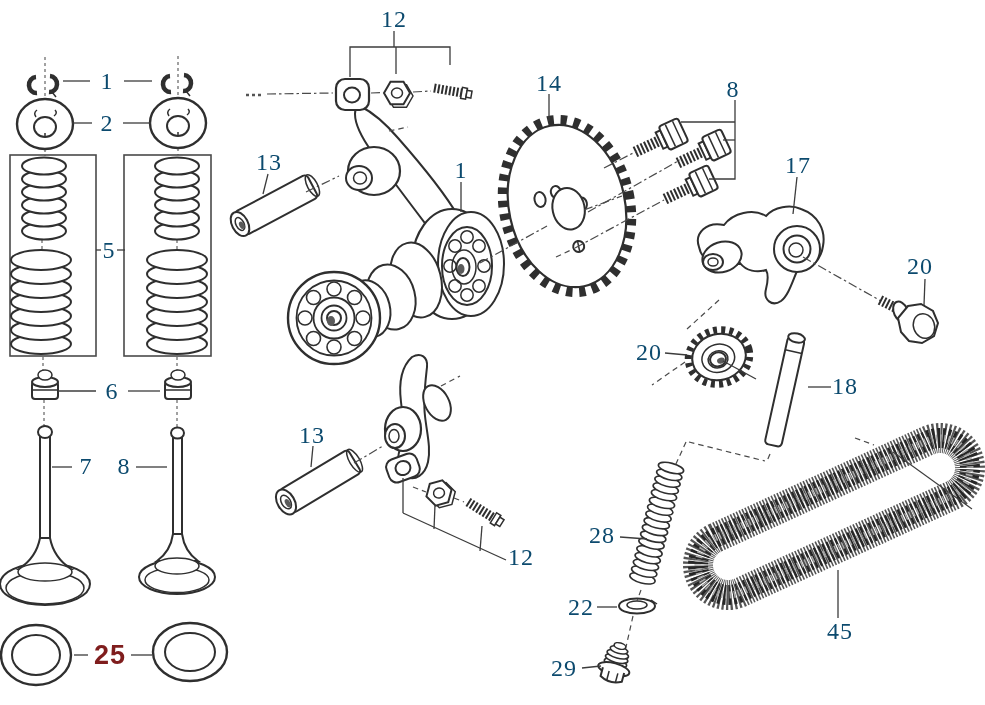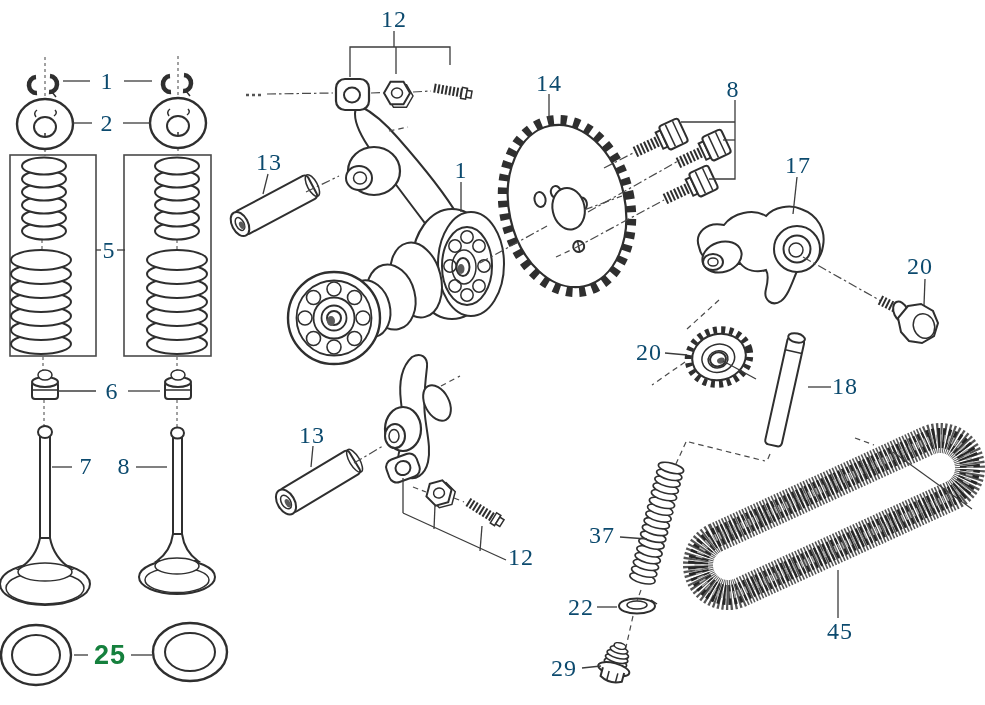--- a/index.html
+++ b/index.html
@@ -1,21 +1,21 @@
 <!DOCTYPE html>
 <html><head>
 <meta charset="utf-8">
 <style>
   html,body{margin:0;padding:0;background:#fff;}
   .stage{position:relative;width:985px;height:705px;background:#ffffff;overflow:hidden;
          font-family:"Liberation Serif",serif;}
   .stage svg{position:absolute;left:0;top:0;}
   .lb{position:absolute;transform:translate(-50%,-50%);font:400 24px "Liberation Serif",serif;
       color:#0c4a6e;letter-spacing:1px;white-space:nowrap;}
-  .lb-bold{font:700 27px "Liberation Sans",sans-serif;color:#15803d;}
+  .lb-bold{font:700 27px "Liberation Sans",sans-serif;color:#7f1d1d;}
   
   .w{fill:#fff;stroke:#2f2f2f;stroke-width:2;}
   .w1{fill:#fff;stroke:#2f2f2f;stroke-width:1.5;}
   .n{fill:none;stroke:#2f2f2f;stroke-width:2;}
   .n1{fill:none;stroke:#2f2f2f;stroke-width:1.5;}
   .ld{stroke:#3c3c3c;stroke-width:1.3;fill:none;}
   .dd{stroke:#4a4a4a;stroke-width:1.2;fill:none;stroke-dasharray:9 3 2.5 3;}
   .ds{stroke:#4a4a4a;stroke-width:1.2;fill:none;stroke-dasharray:5.5 4;}
   .cl{stroke:#555;stroke-width:1.1;fill:none;stroke-dasharray:3 3;}
   .dk{fill:#5a5a5a;stroke:none;}
@@ -438,19 +438,19 @@
 <span class="lb" style="left:269px;top:162px">13</span>
 <span class="lb" style="left:461px;top:170px">1</span>
 <span class="lb" style="left:549px;top:83px">14</span>
 <span class="lb" style="left:733px;top:89px">8</span>
 <span class="lb" style="left:798px;top:165px">17</span>
 <span class="lb" style="left:920px;top:266px">20</span>
 <span class="lb" style="left:845px;top:386px">18</span>
 <span class="lb" style="left:649px;top:352px">20</span>
 <span class="lb" style="left:312px;top:435px">13</span>
 <span class="lb" style="left:521px;top:557px">12</span>
-<span class="lb" style="left:602px;top:535px">37</span>
+<span class="lb" style="left:602px;top:535px">28</span>
 <span class="lb" style="left:581px;top:607px">22</span>
 <span class="lb" style="left:564px;top:668px">29</span>
 <span class="lb" style="left:840px;top:631px">45</span>
 <span class="lb lb-bold" style="left:110px;top:655px">25</span>
 
 </div>
 
 </body></html>

